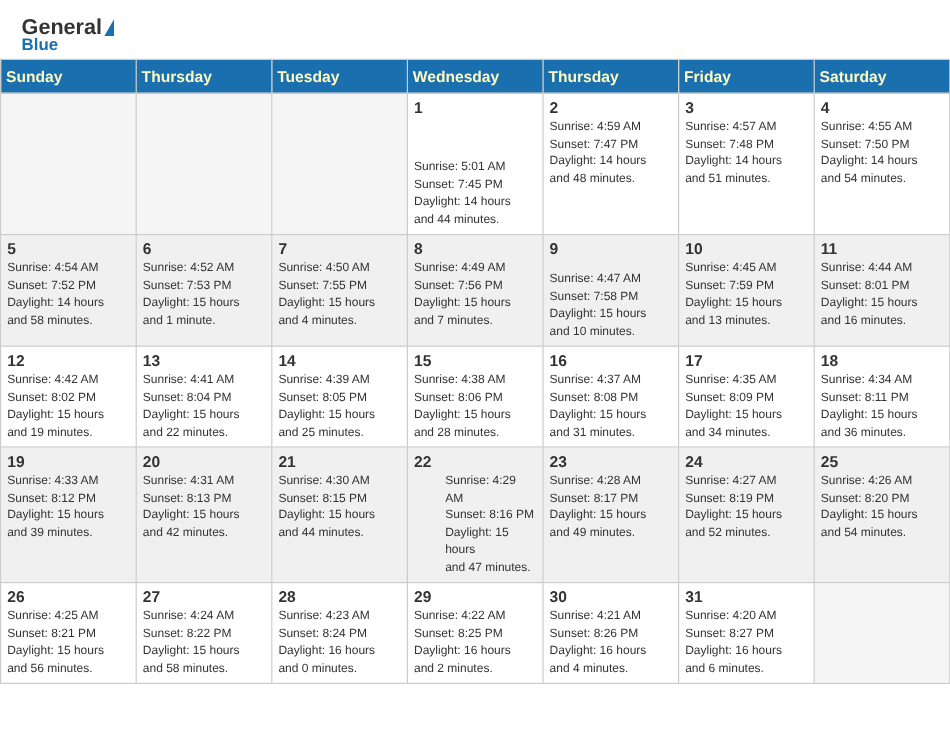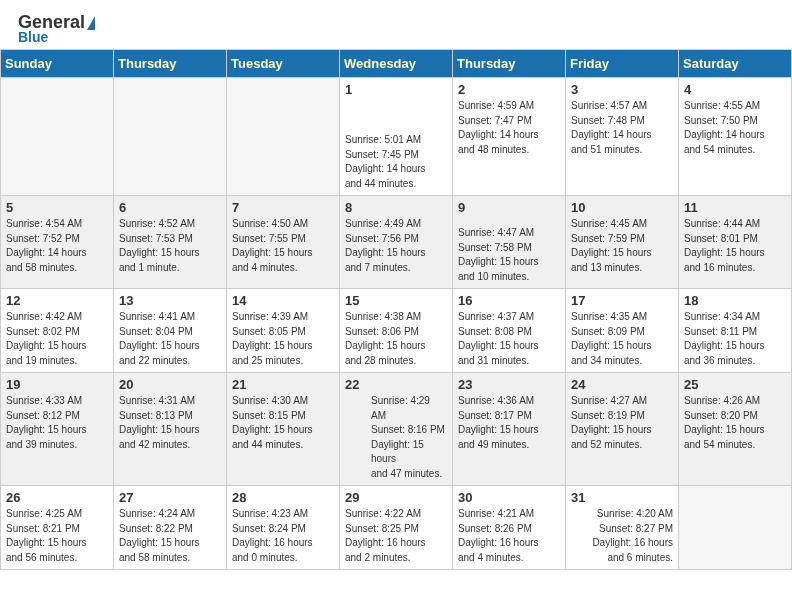--- a/index.html
+++ b/index.html
@@ -276,21 +276,21 @@
         </td>
         <td>
           <span class="day-num">22</span>
           <div class="day-info" style="white-space: pre-line; margin-left: 26px;">Sunrise: 4:29 AM
 Sunset: 8:16 PM
 Daylight: 15 hours
 and 47 minutes.</div>
         </td>
         <td>
           <span class="day-num">23</span>
-          <div class="day-info" style="white-space: pre-line;">Sunrise: 4:36 AM
+          <div class="day-info" style="white-space: pre-line;">Sunrise: 4:28 AM
 Sunset: 8:17 PM
 Daylight: 15 hours
 and 49 minutes.</div>
         </td>
         <td>
           <span class="day-num">24</span>
           <div class="day-info" style="white-space: pre-line;">Sunrise: 4:27 AM
 Sunset: 8:19 PM
 Daylight: 15 hours
 and 52 minutes.</div>
@@ -334,21 +334,21 @@
         </td>
         <td>
           <span class="day-num">30</span>
           <div class="day-info" style="white-space: pre-line;">Sunrise: 4:21 AM
 Sunset: 8:26 PM
 Daylight: 16 hours
 and 4 minutes.</div>
         </td>
         <td>
           <span class="day-num">31</span>
-          <div class="day-info" style="white-space: pre-line; text-align: right;">Sunrise: 4:20 AM
+          <div class="day-info" style="white-space: pre-line;">Sunrise: 4:20 AM
 Sunset: 8:27 PM
 Daylight: 16 hours
 and 6 minutes.</div>
         </td>
         <td class="empty"></td>
       </tr>
     </tbody>
 </table>
 
 </body></html>

